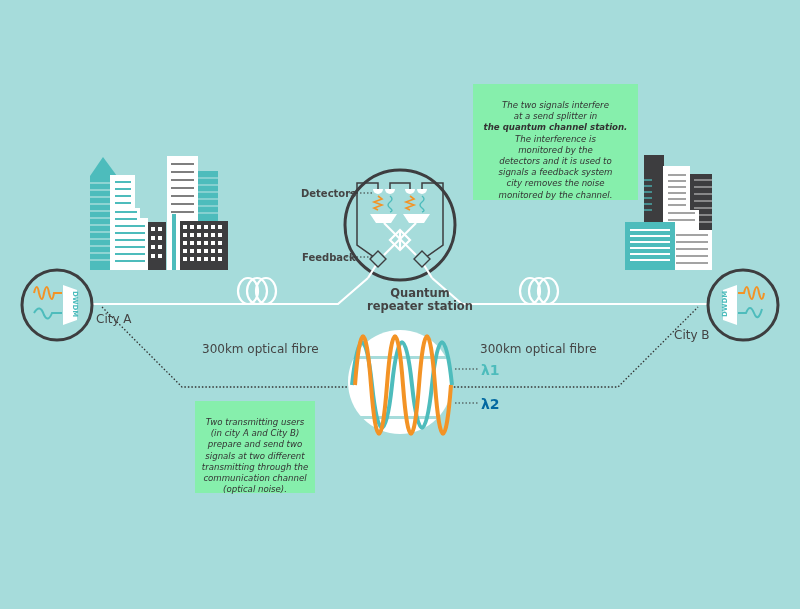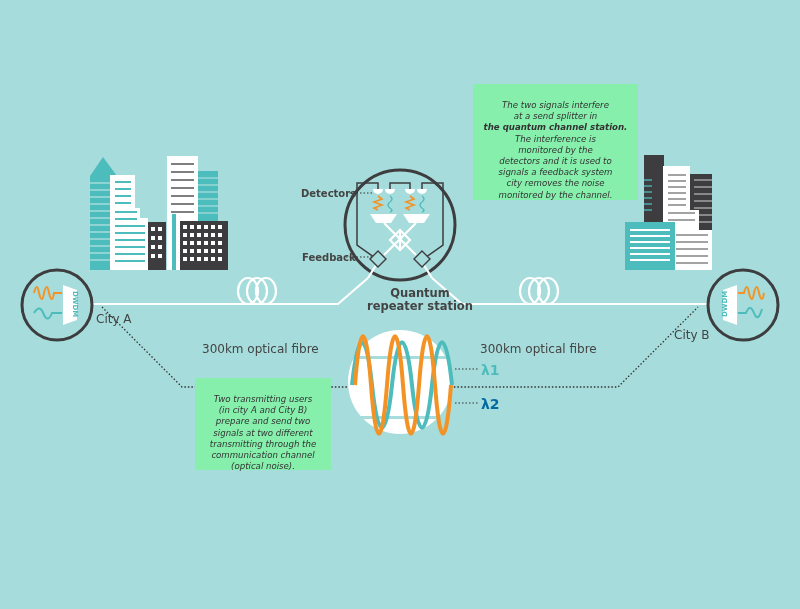--- a/index.html
+++ b/index.html
@@ -268,21 +268,21 @@
   <div>at a send splitter in</div>
   <div style="font-weight:bold;">the quantum channel station.</div>
   <div>The interference is</div>
   <div>monitored by the</div>
   <div>detectors and it is used to</div>
   <div>signals a feedback system</div>
   <div>city removes the noise</div>
   <div>monitored by the channel.</div>
 </div>
 
-<div class="note" style="left:195px;top:378px;width:136px;height:92px;">
+<div class="note" style="left:195px;top:401px;width:120px;height:92px;">
   <div>Two transmitting users</div>
   <div>(in city A and City B)</div>
   <div>prepare and send two</div>
   <div>signals at two different</div>
   <div>transmitting through the</div>
   <div>communication channel</div>
   <div>(optical noise).</div>
 </div>
 
 </body></html>

